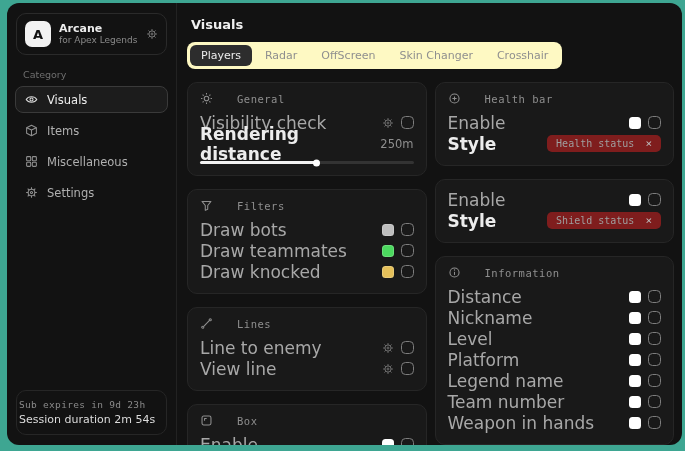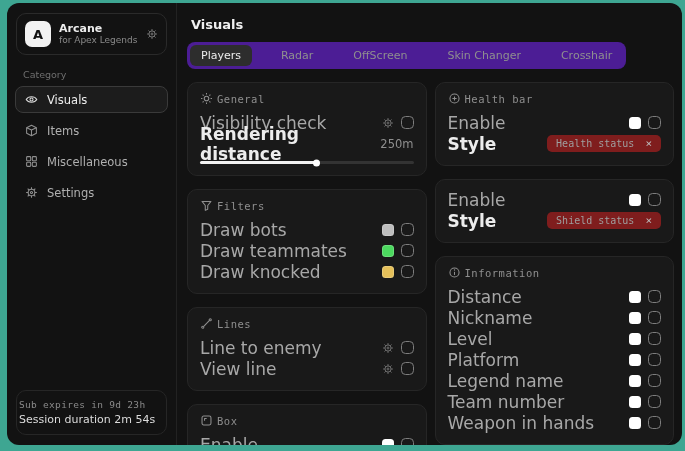--- a/index.html
+++ b/index.html
@@ -29,28 +29,28 @@
   .nav-item.sel { background:#1c1c1c; border-color:#3a3a3a; color:#ececec; }
   .nav-item.sel .ic { color:#d8d8d8; }
   .side-spacer { flex:1; }
   .session-card { margin:8px 9px 10px; padding:8px 2px; border:1px solid #262626; border-radius:10px; }
   .session-line1 { font-size:9.5px; color:#8a8a8a; letter-spacing:.3px; }
   .session-line2 { font-size:11px; color:#dcdcdc; margin-top:3px; }
 
   
   .main { flex:1; padding:12px 8px 0 10px; display:flex; flex-direction:column; overflow:hidden; }
   .page-title { font-size:13px; font-weight:bold; color:#f0f0f0; margin:2px 0 10px 4px; }
-  .tabbar { align-self:flex-start; display:inline-flex; gap:18px; background:#4c1d95; border-radius:8px; padding:3px; }
+  .tabbar { align-self:flex-start; display:inline-flex; gap:2px; background:#fef9c3; border-radius:8px; padding:3px; }
   .tab { padding:4px 11px; font-size:11px; color:#8f8f8f; border-radius:6px; white-space:nowrap; }
   .tab.sel { background:#2d2d2d; color:#ececec; }
 
   .columns { display:flex; gap:8px; margin-top:13px; flex:1; }
   .col { flex:1; display:flex; flex-direction:column; gap:13px; }
   .card { background:#191919; border:1px solid #262626; border-radius:10px; padding:9px 12px 11px; }
-  .card-hd { display:flex; align-items:center; gap:4px; color:#8f8f8f; font-size:10.5px;
+  .card-hd { display:flex; align-items:center; gap:24px; color:#8f8f8f; font-size:10.5px;
     letter-spacing:.5px; margin-bottom:7px; }
   .row { display:flex; align-items:center; justify-content:space-between; height:21px; }
   .row-label { font-size:17px; color:#a8a8a8; }
   .row-label.bold { color:#ececec; font-weight:bold; }
   .ctrls { display:flex; align-items:center; gap:7px; }
   .checkbox { width:13px; height:13px; border:1.5px solid #7d7d7d; border-radius:4.5px; }
   .swatch { width:12px; height:12px; border-radius:3.5px; border:1px solid rgba(255,255,255,.18); }
   .mini-gear { color:#6f6f6f; display:flex; }
   .row-value { font-size:11.5px; color:#8f8f8f; }
 

